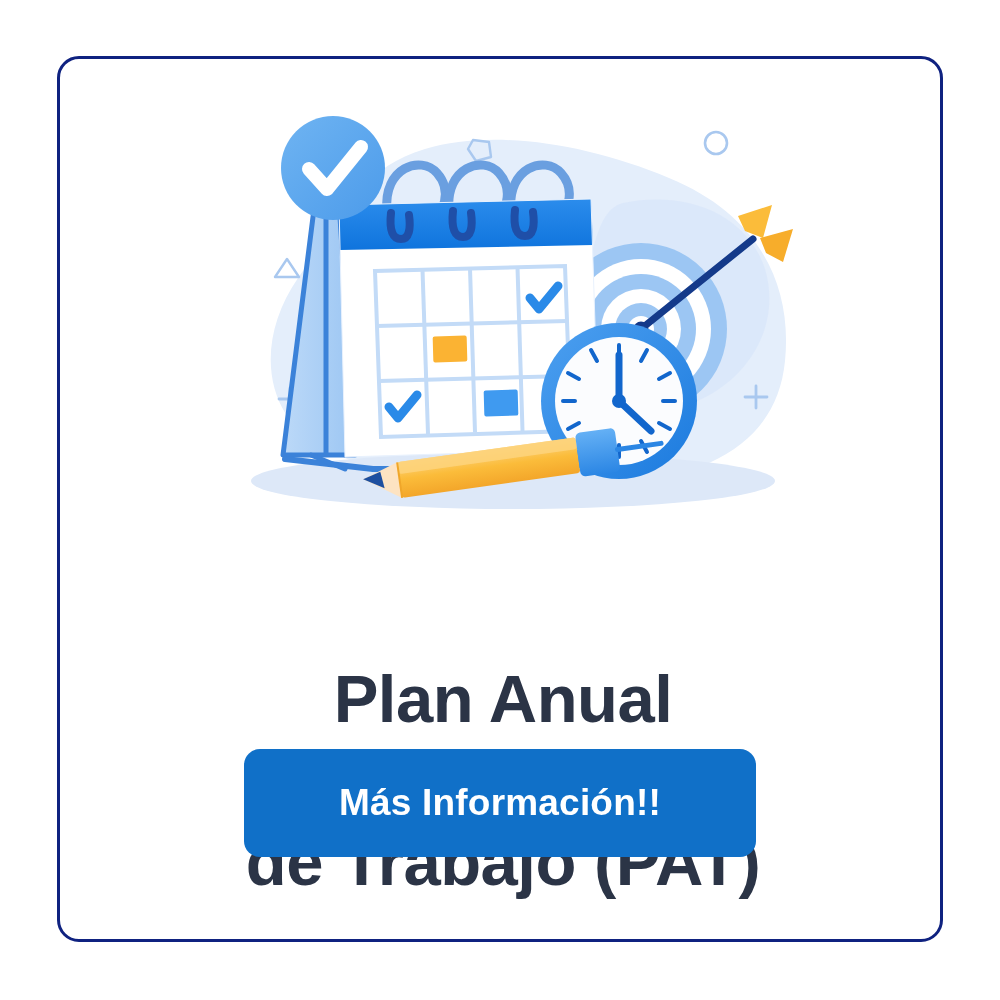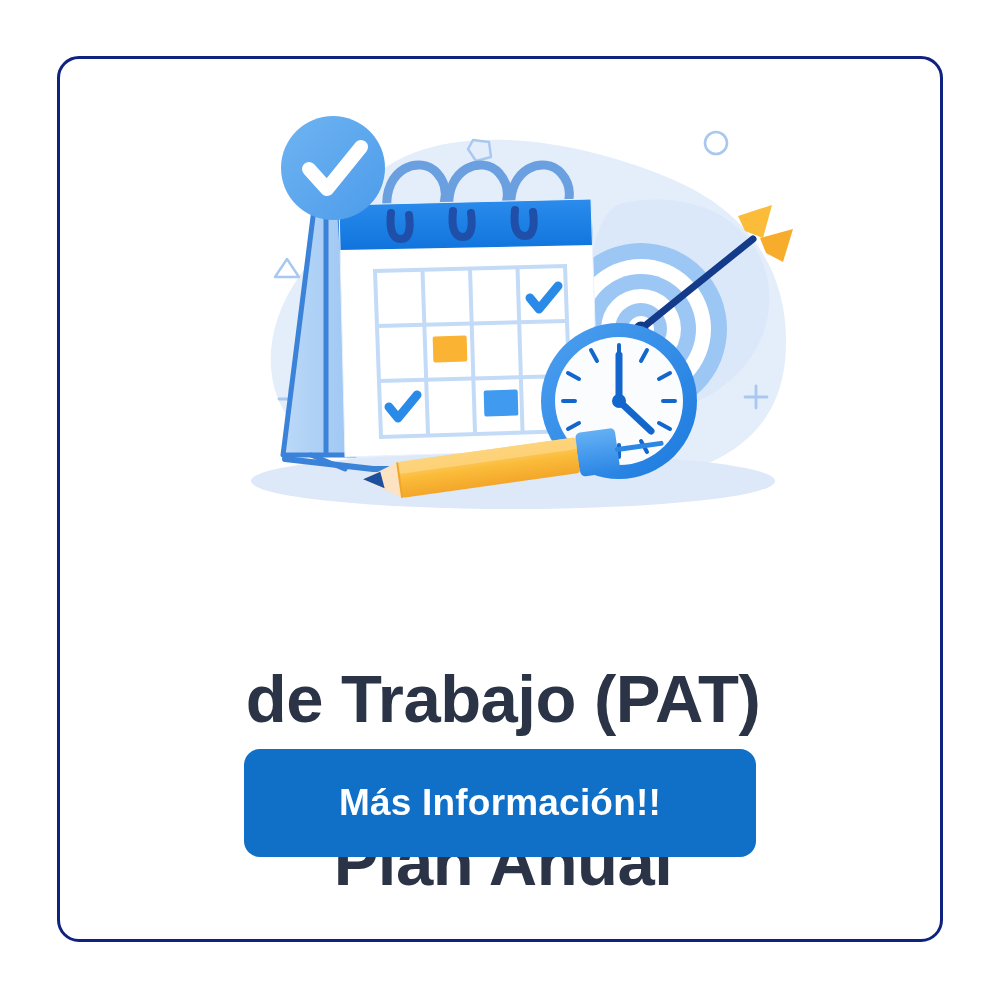--- a/index.html
+++ b/index.html
@@ -242,20 +242,20 @@
           <path d="M206 356 L170 368 L206 392 Z" fill="#fde3c2"></path>
           <path d="M170 368 L188 363 L190 380 Z" fill="#1d4fa0"></path>
           <path d="M206 356 L206 392" stroke="#f0a629" stroke-width="2"></path>
           <rect x="386" y="352" width="40" height="44" rx="5" fill="url(#gFerrule)"></rect>
           <path d="M426 374 L470 374" stroke="#2b86e4" stroke-width="5" stroke-linecap="round"></path>
         </g>
       </svg>
     </div>
 
     <h1 id="headline">
+      <span class="line line1">Plan Anual</span>
       <span class="line line2">de Trabajo (PAT)</span>
-      <span class="line line1">Plan Anual</span>
     </h1>
 
     <button id="cta-button">Más Información!!</button>
 
   </div>
 </div>
 
 </body></html>

